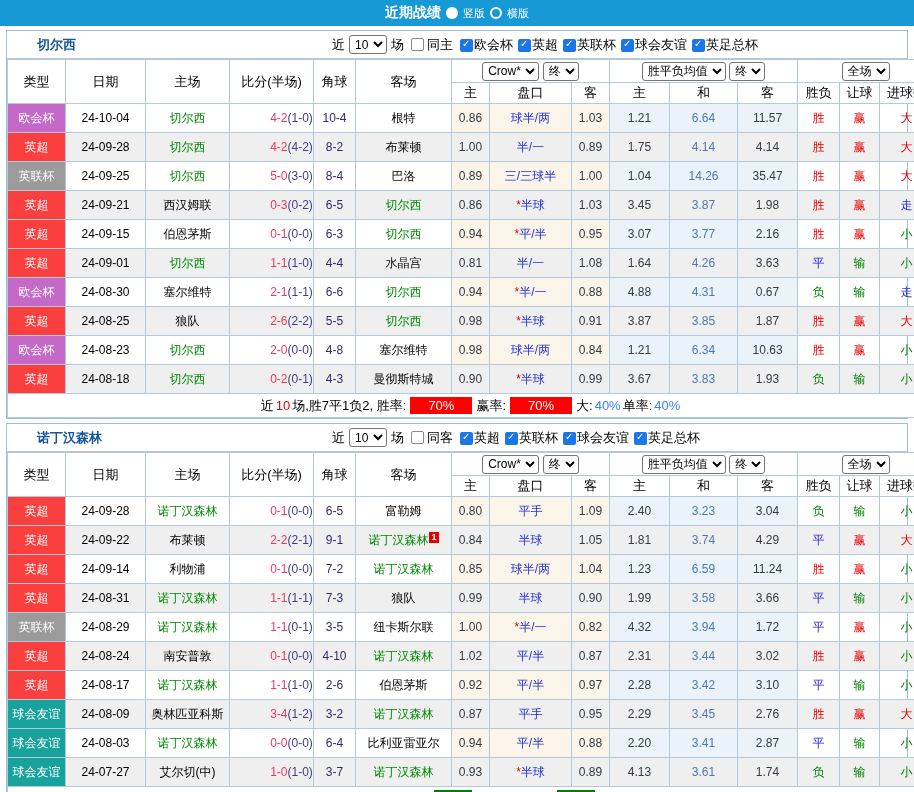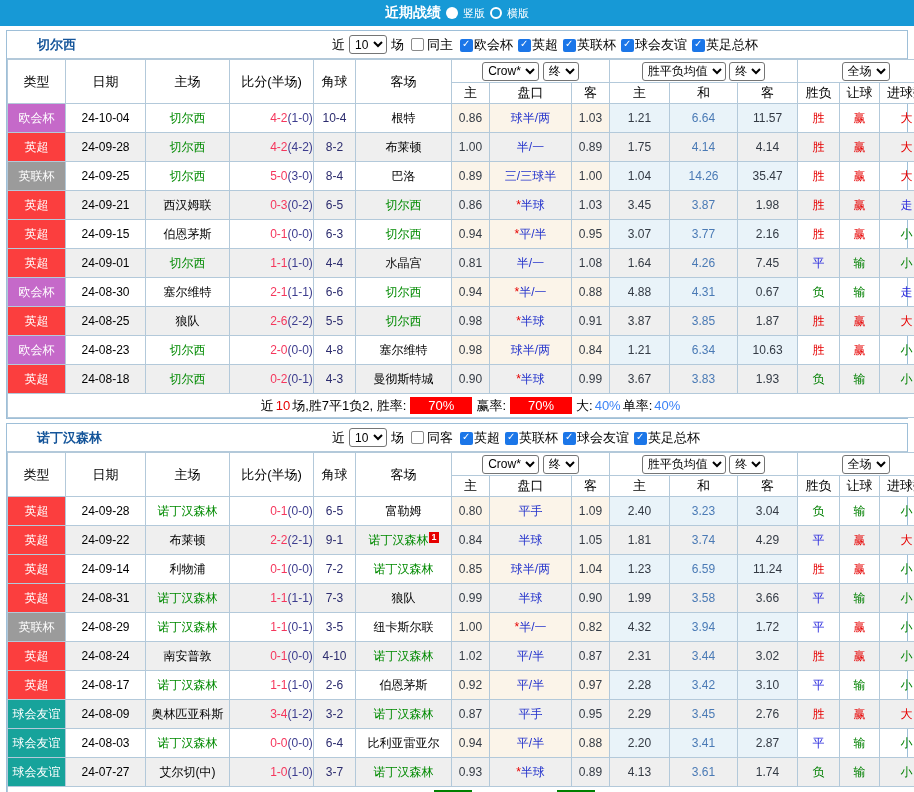--- a/index.html
+++ b/index.html
@@ -227,21 +227,21 @@
             <td>24-09-01</td>
             <td><span class="focus">切尔西</span></td>
             <td><span class="ft">1-1</span><span class="ht">(1-0)</span></td>
             <td class="ck">4-4</td>
             <td><span>水晶宫</span></td>
             <td class="t1 num">0.81</td>
             <td class="t1"><span class="line">半/一</span></td>
             <td class="t1 num">1.08</td>
             <td class="t2 num">1.64</td>
             <td class="t2 mid">4.26</td>
-            <td class="t2 num">7.45</td>
+            <td class="t2 num">3.63</td>
             <td class="res-b">平</td>
             <td class="res-g">输</td>
             <td class="res-g">小</td>
           </tr>
           <tr>
             <td class="comp" style="background: rgb(197, 105, 201);">欧会杯</td>
             <td>24-08-30</td>
             <td><span>塞尔维特</span></td>
             <td><span class="ft">2-1</span><span class="ht">(1-1)</span></td>
             <td class="ck">6-6</td>

